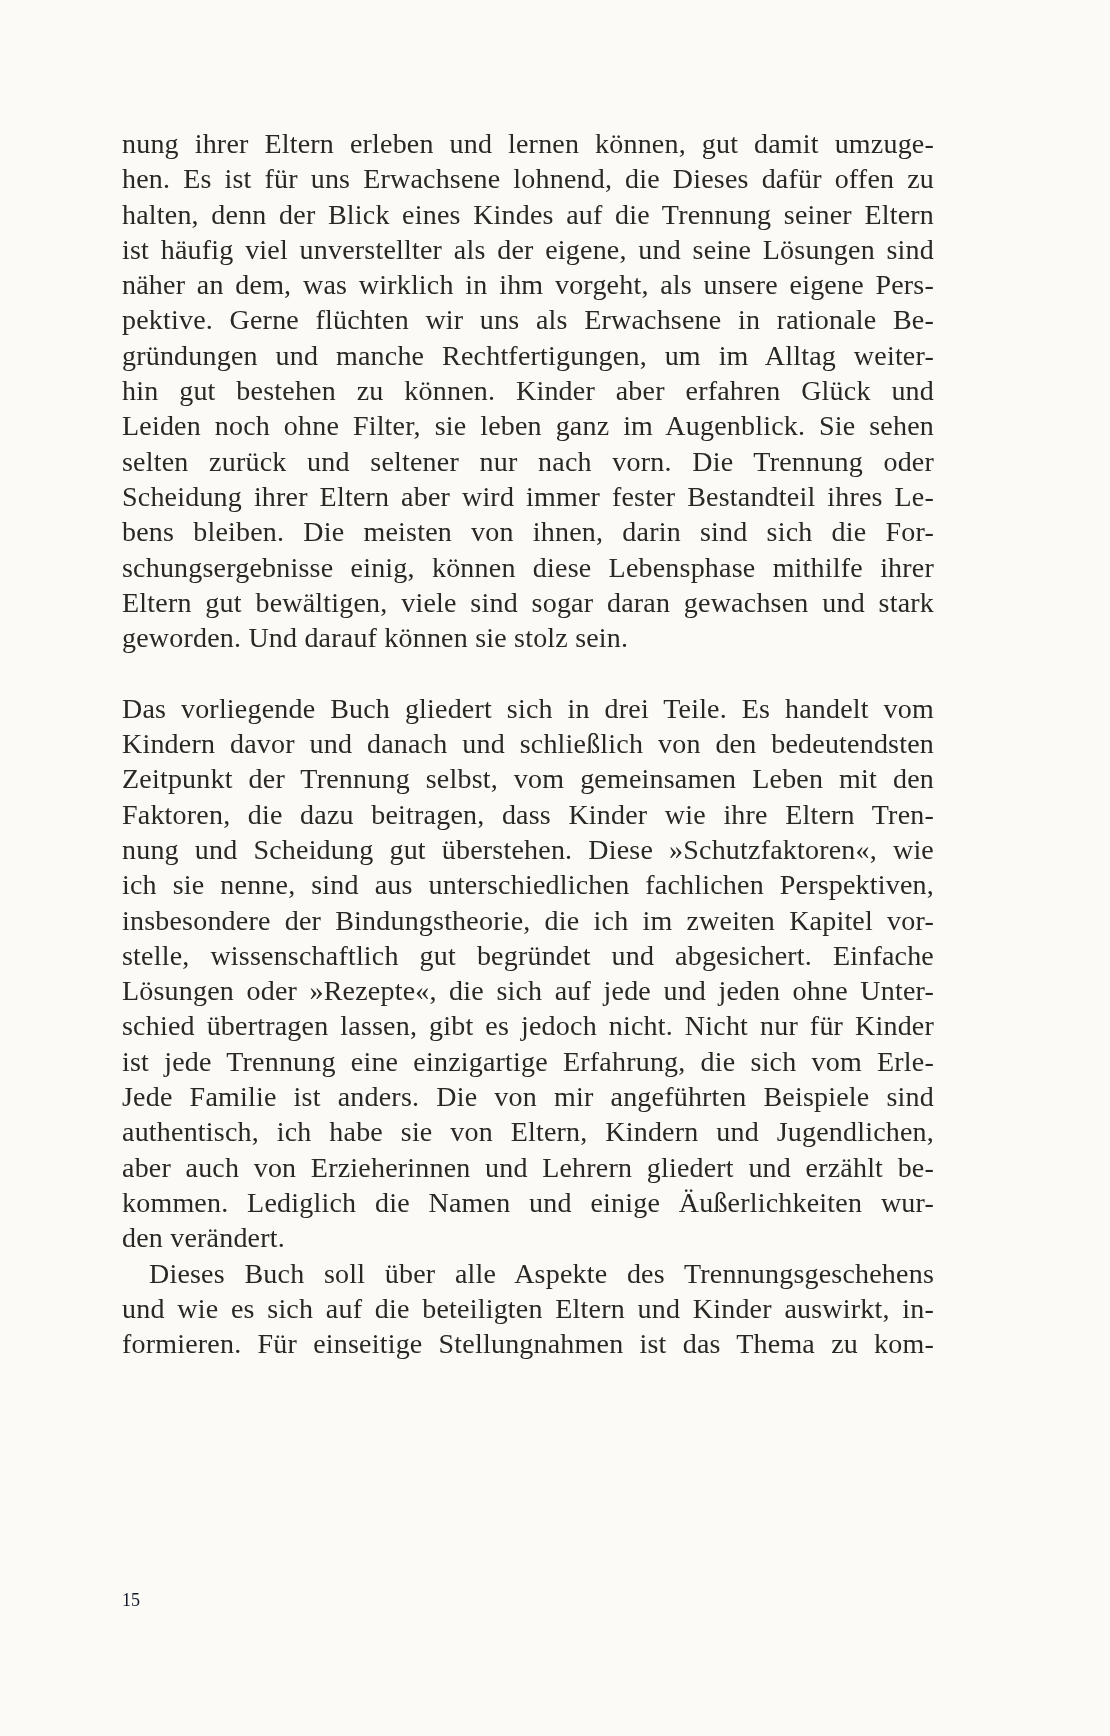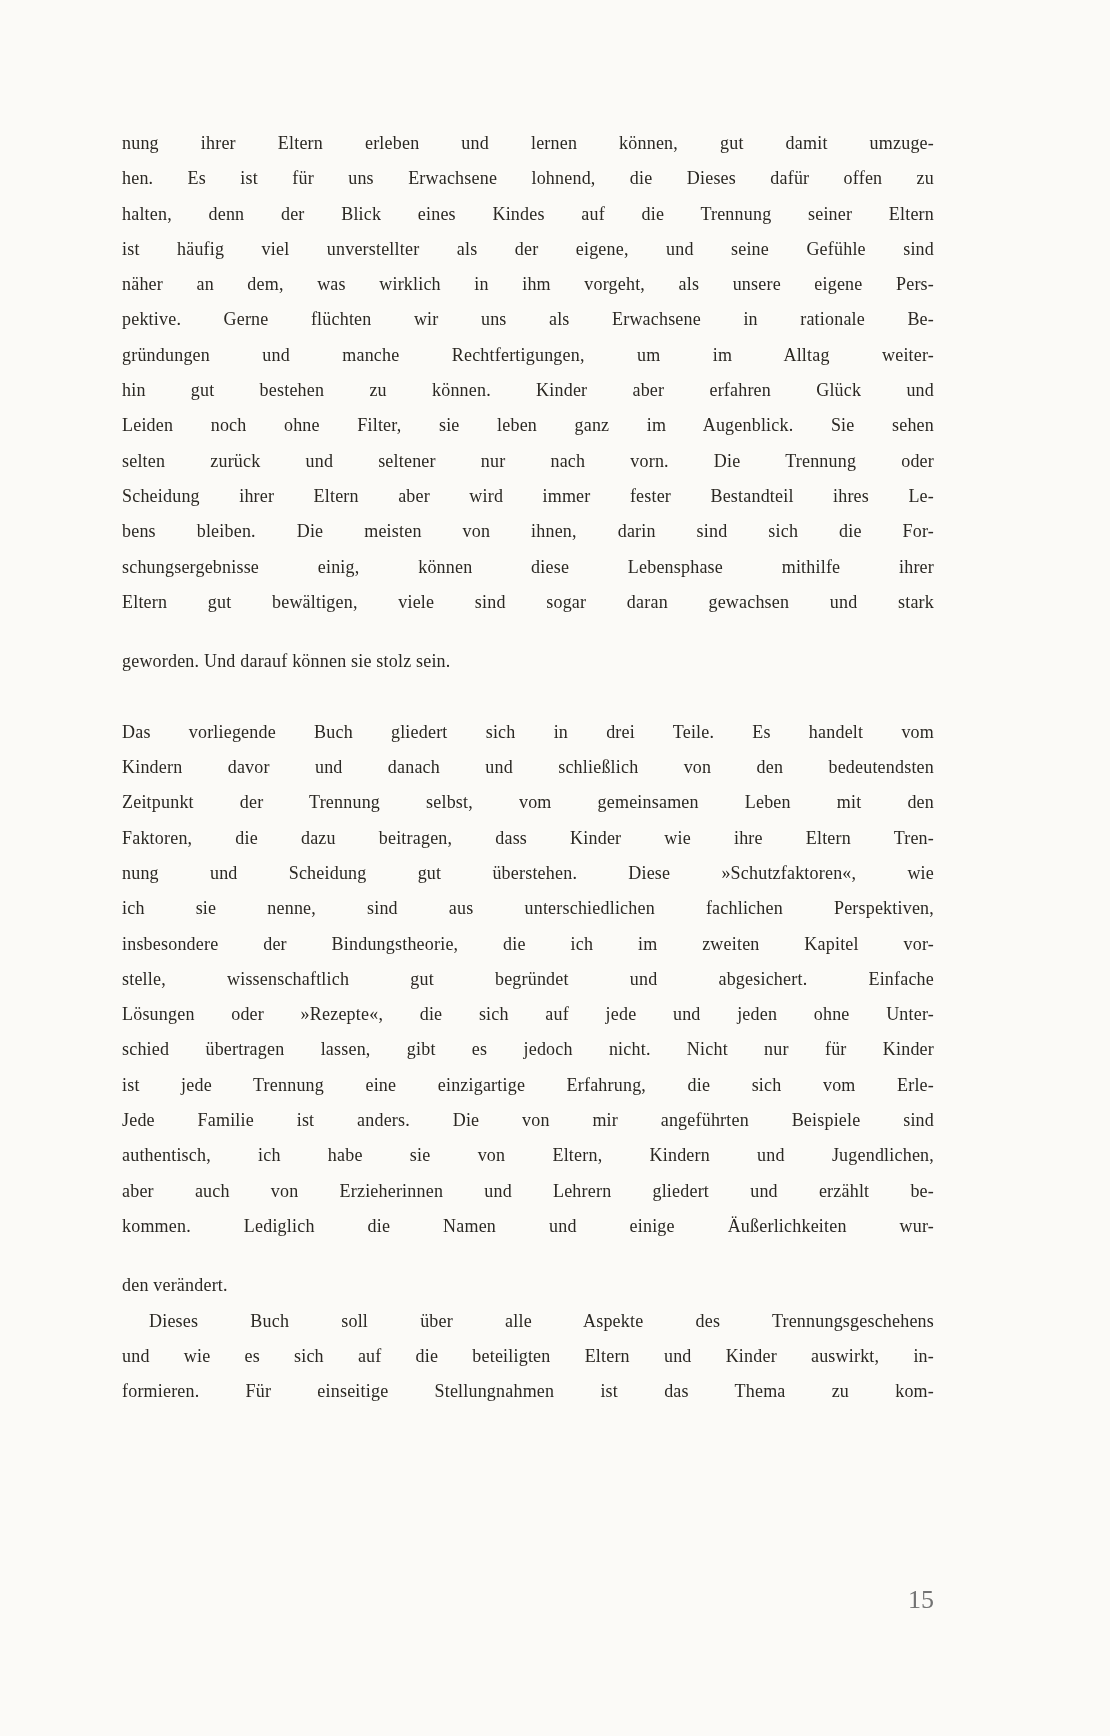--- a/index.html
+++ b/index.html
@@ -17,58 +17,57 @@
   }
   .page {
     position: absolute;
     inset: 0;
   }
   .text-block {
     position: absolute;
     left: 122px;
     top: 126px;
     width: 812px;
-    font-size: 18px;
+    font-size: 28px;
     line-height: 35.3px;
     letter-spacing: 0.2px;
   }
   .paragraph { margin: 0; }
   .paragraph.spaced { margin-top: 35.3px; }
   .line {
     text-align: justify;
     text-align-last: justify;
   }
   .line.last {
     text-align-last: left;
-    margin-top: 24px;
   }
   .line.indent {
     text-indent: 27px;
   }
   .page-number {
     position: absolute;
     left: 122px;
     top: 1585px;
     width: 812px;
-    text-align: right;
-    font-size: 26px;
+    text-align: left;
+    font-size: 18px;
     line-height: 30px;
-    color: #737373;
+    color: #0f172a;
   }
 </style>
 </head>
 <body style="background: rgb(251, 250, 247); color: rgb(43, 40, 35);">
 
 <div class="page">
   <div class="text-block">
       <div class="paragraph">
         <div class="line">nung ihrer Eltern erleben und lernen können, gut damit umzuge-</div>
         <div class="line">hen. Es ist für uns Erwachsene lohnend, die Dieses dafür offen zu</div>
         <div class="line">halten, denn der Blick eines Kindes auf die Trennung seiner Eltern</div>
-        <div class="line">ist häufig viel unverstellter als der eigene, und seine Gefühle sind</div>
+        <div class="line">ist häufig viel unverstellter als der eigene, und seine Lösungen sind</div>
         <div class="line">näher an dem, was wirklich in ihm vorgeht, als unsere eigene Pers-</div>
         <div class="line">pektive. Gerne flüchten wir uns als Erwachsene in rationale Be-</div>
         <div class="line">gründungen und manche Rechtfertigungen, um im Alltag weiter-</div>
         <div class="line">hin gut bestehen zu können. Kinder aber erfahren Glück und</div>
         <div class="line">Leiden noch ohne Filter, sie leben ganz im Augenblick. Sie sehen</div>
         <div class="line">selten zurück und seltener nur nach vorn. Die Trennung oder</div>
         <div class="line">Scheidung ihrer Eltern aber wird immer fester Bestandteil ihres Le-</div>
         <div class="line">bens bleiben. Die meisten von ihnen, darin sind sich die For-</div>
         <div class="line">schungsergebnisse einig, können diese Lebensphase mithilfe ihrer</div>
         <div class="line">Eltern gut bewältigen, viele sind sogar daran gewachsen und stark</div>

